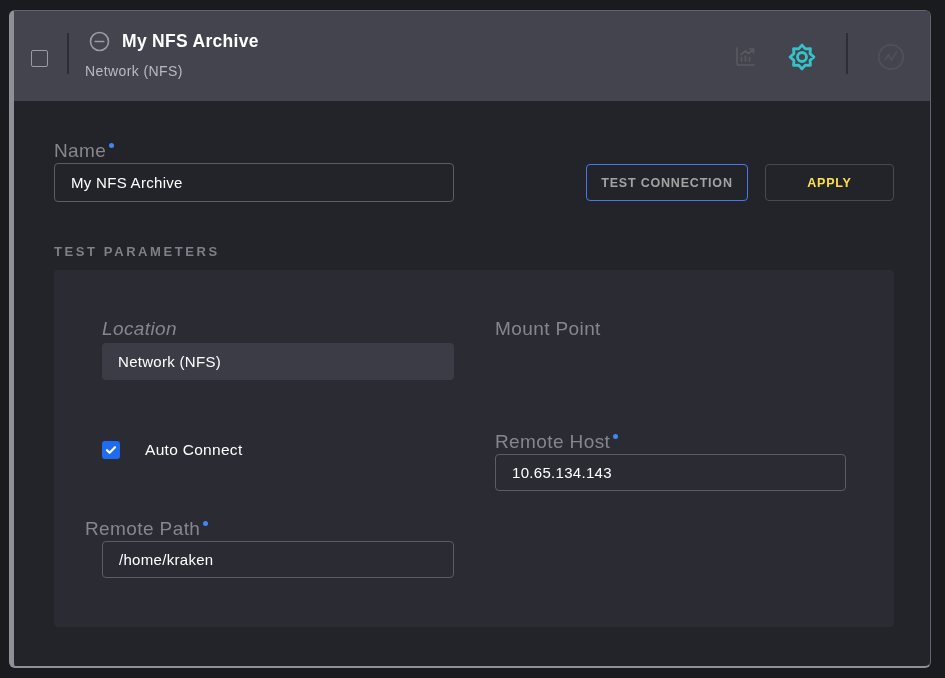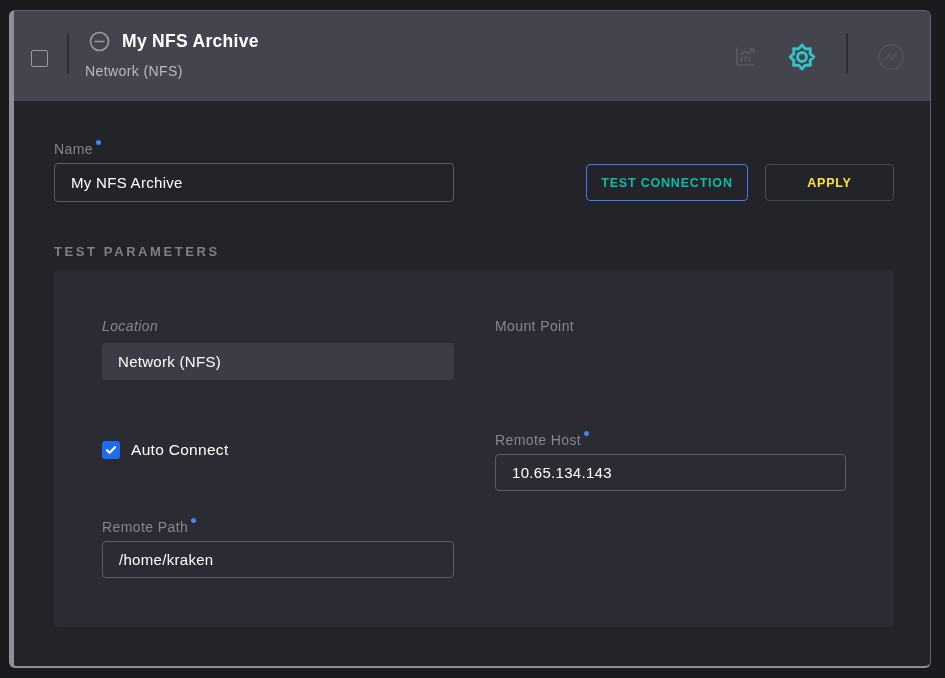--- a/index.html
+++ b/index.html
@@ -65,21 +65,21 @@
   .hdr-divider-right {
     position: absolute; left: 832px; top: 22px;
     width: 2px; height: 41px;
     background: #2d2e34;
   }
   .icon-activity { left: 863px; top: 32px; width: 28px; height: 28px; }
 
   
   .field-label {
     position: absolute;
-    font-size: 14px; color: #85868e;
+    font-size: 19px; color: #85868e;
     letter-spacing: 0.4px;
     white-space: nowrap;
   }
   .required::after {
     content: "";
     display: inline-block;
     width: 5px; height: 5px;
     border-radius: 50%;
     background: #4285f4;
     margin-left: 3px;
@@ -107,21 +107,21 @@
     border-radius: 4px;
     background: transparent;
     font-family: "Liberation Sans", sans-serif;
     font-size: 12.5px; font-weight: 700;
     letter-spacing: 0.8px;
     cursor: pointer;
   }
   .btn-test {
     left: 572px; width: 162px;
     border: 1px solid #4479f2;
-    color: #14b8a6;
+    color: #a3a3a3;
   }
   .btn-apply {
     left: 751px; width: 129px;
     border: 1px solid #484952;
     color: #fde047;
     cursor: default;
   }
 
   .section-title {
     position: absolute; left: 40px; top: 233px;
@@ -163,28 +163,28 @@
     display: flex; align-items: center;
     cursor: pointer;
   }
   .cbx {
     width: 18px; height: 18px;
     background: #1f6cf2;
     border-radius: 3px;
     display: flex; align-items: center; justify-content: center;
   }
   .auto-connect-label {
-    margin-left: 11px;
+    margin-left: 25px;
     color: #ffffff; font-size: 15.5px;
     letter-spacing: 0.3px;
   }
 
   .remote-host-label { left: 441px; top: 161px; }
   .remote-host-input { left: 441px; top: 184px; width: 351px; height: 37px; }
-  .remote-path-label { left: 48px;  top: 248px; text-align: right; }
+  .remote-path-label { left: 31px;  top: 248px; text-align: right; }
   .remote-path-input { left: 48px;  top: 271px; width: 352px; height: 37px; }
 
   svg { display: block; }
 </style>
 </head>
 <body>
 
 <div class="stage">
   <div class="card">
 

